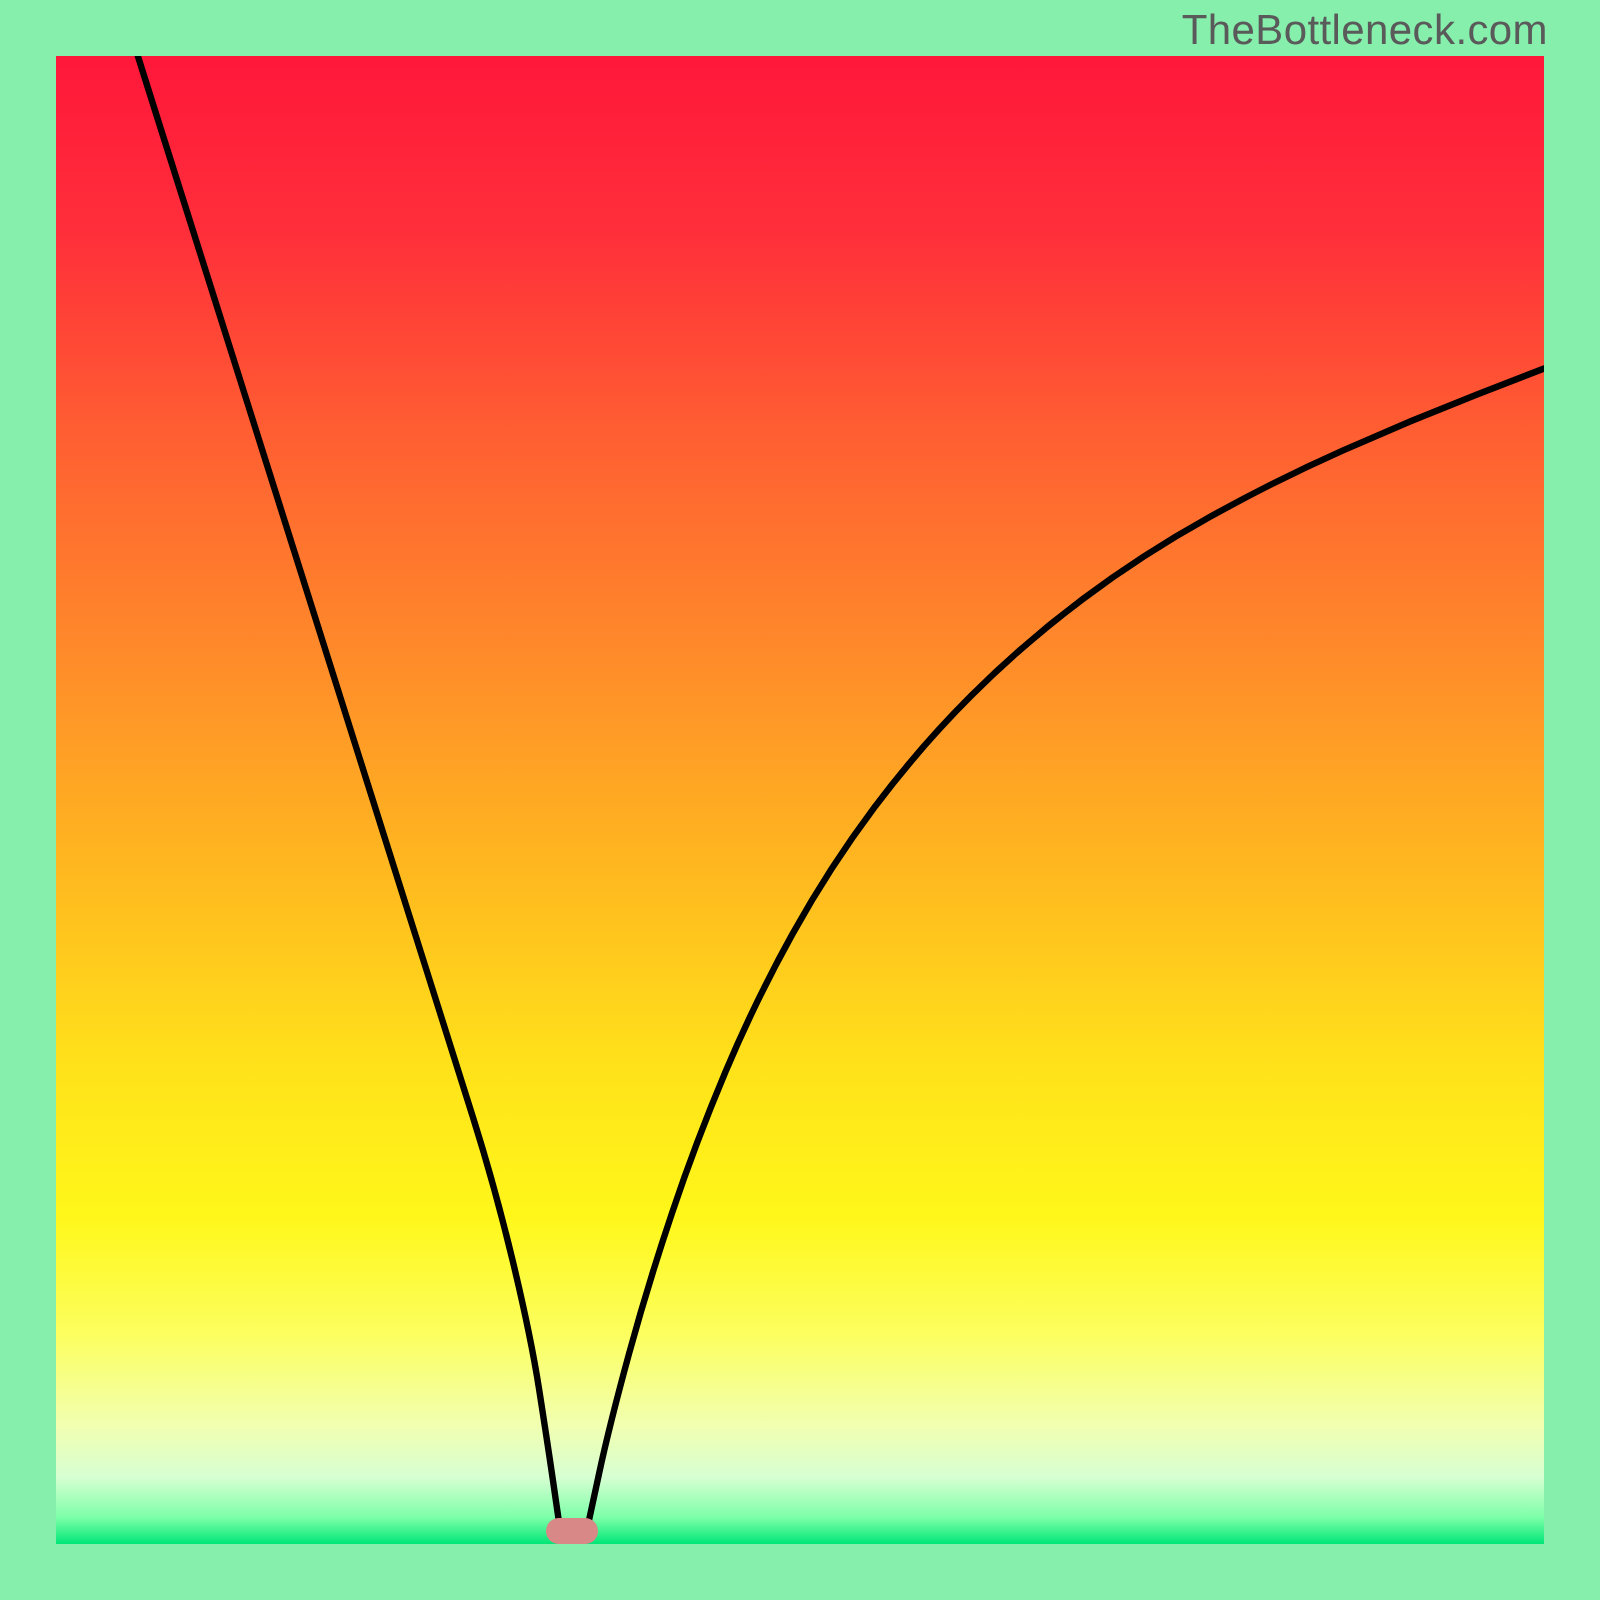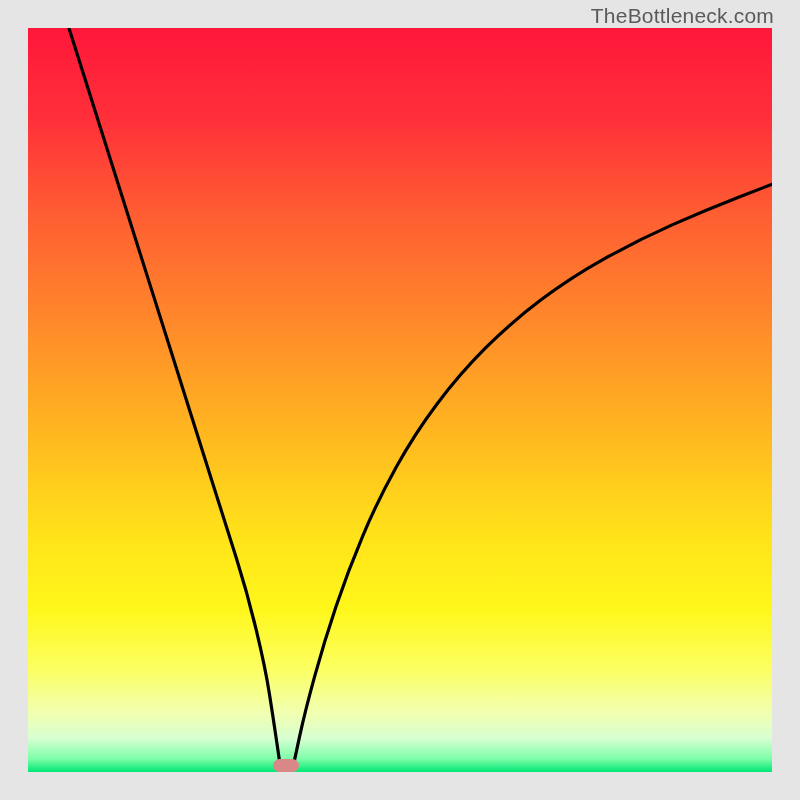--- a/index.html
+++ b/index.html
@@ -8,21 +8,21 @@
     width: 800px;
     height: 800px;
     overflow: hidden;
     background: #000;
     font-family: Arial, Helvetica, sans-serif;
   }
   .frame {
     position: relative;
     width: 800px;
     height: 800px;
-    background: #e5e5e5;
+    background: #86efac;
     box-sizing: border-box;
   }
   .plot-area {
     position: absolute;
     left: 28px;
     top: 28px;
     width: 744px;
     height: 744px;
     overflow: hidden;
   }

